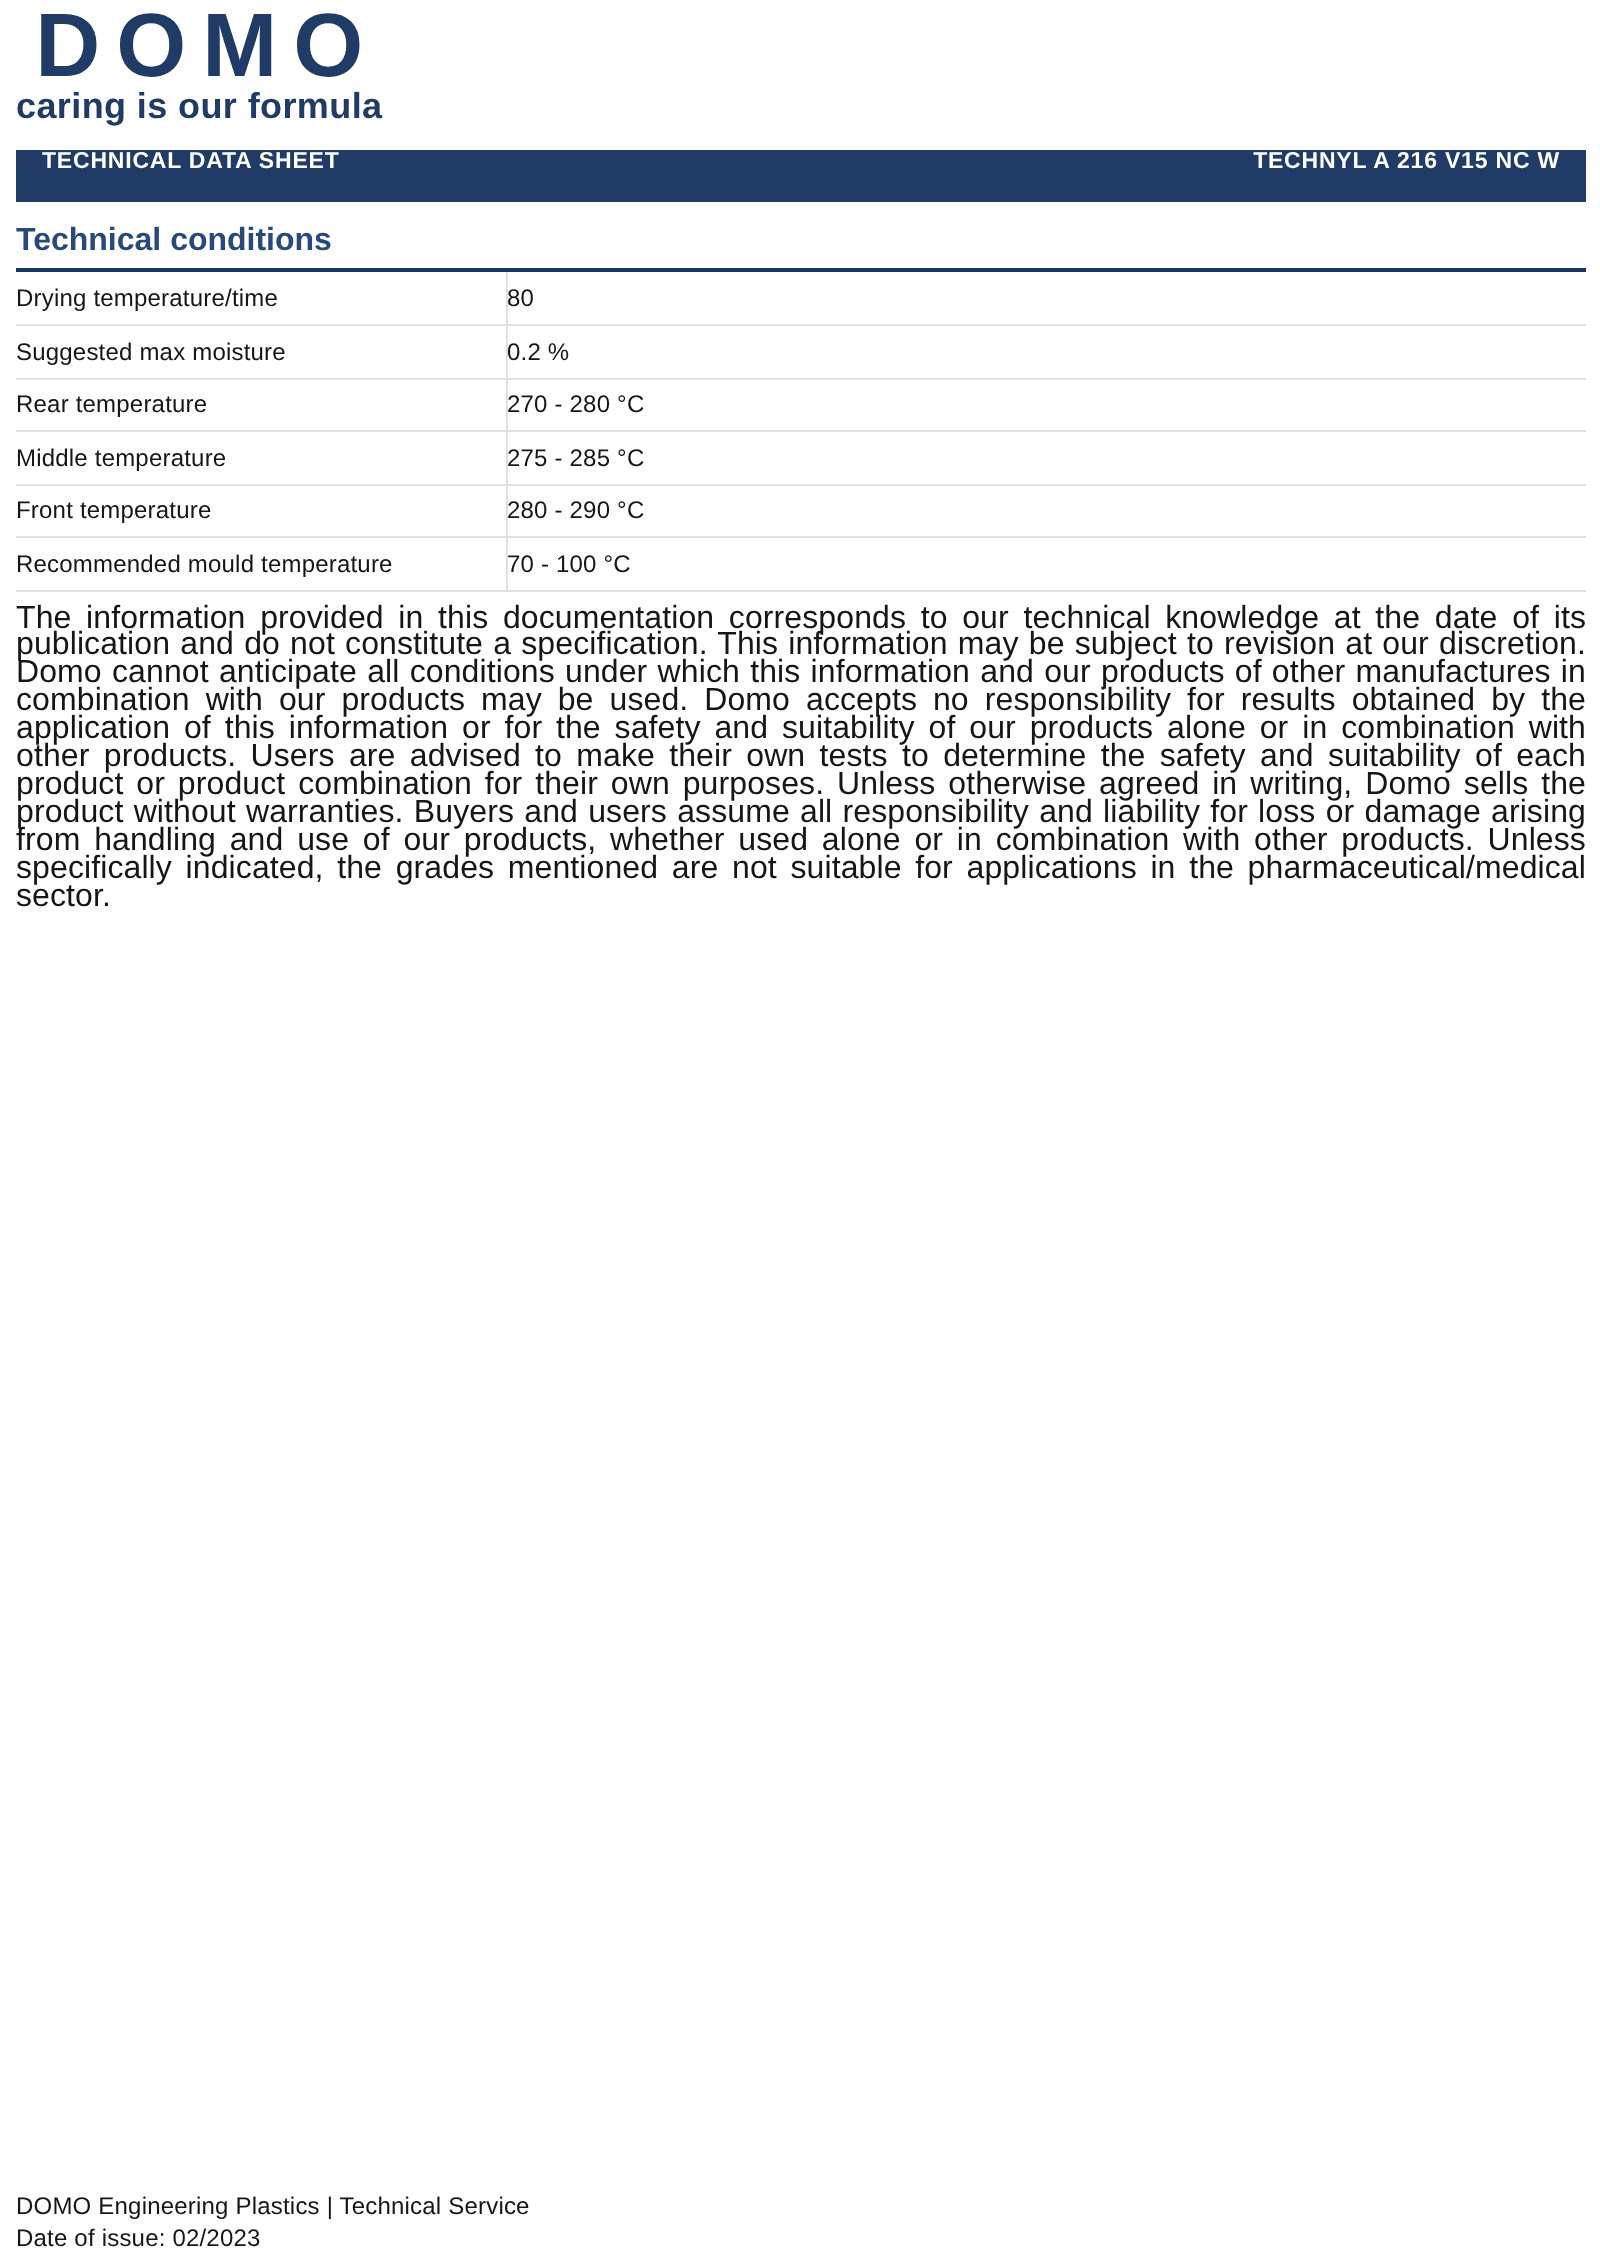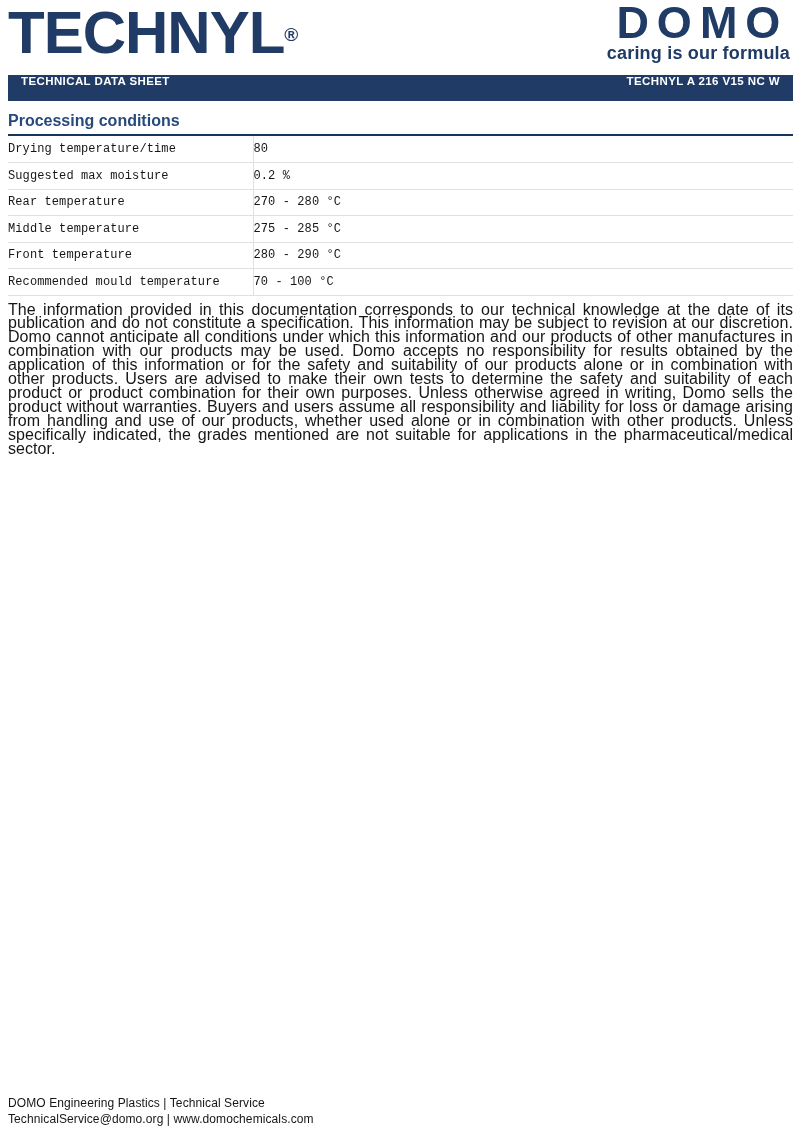--- a/index.html
+++ b/index.html
@@ -63,21 +63,21 @@
     border-bottom:2px solid var(--rule-dark);
   }
 
   
   table.spec{
     width:100%;border-collapse:collapse;font-size:12px;color:var(--ink);
     table-layout:fixed;
   }
   table.spec td{
     height:26.5px;border-bottom:1px solid var(--border-light);
-    padding:0;vertical-align:middle;letter-spacing:0.1px;font-family:Liberation Mono, monospace;
+    padding:0;vertical-align:middle;letter-spacing:0.1px;
   }
   td.cell-label{width:245px;border-right:1px solid var(--border-light);padding-right:6px;}
   td.cell-value{padding-left:8px;margin-left:36px;}
 
   
   .disclaimer-title{margin-top:31px;}
   .disclaimer-body{
     margin-top:7px;font-size:16px;line-height:13.9px;color:var(--ink);
     text-align:justify;letter-spacing:0.05px;word-spacing:0.5px;
   }
@@ -87,35 +87,32 @@
     position:absolute;left:8px;top:1096px;
     font-size:12px;line-height:15.5px;color:var(--ink);letter-spacing:0.1px;
   }
 </style>
 </head>
 <body>
 
 <div class="page">
 
   <div class="masthead">
-    <div class="technyl-logo">
-      <span>TECHNYL</span><span class="reg">®</span>
-    </div>
     <div class="domo-block">
       <div class="domo-word">DOMO</div>
       <div class="domo-tagline">caring is our formula</div>
     </div>
   </div>
 
   <div class="titlebar">
     <span>TECHNICAL DATA SHEET</span>
     <span>TECHNYL A 216 V15 NC W</span>
   </div>
 
-  <div class="section-title processing-title">Processing conditions</div>
+  <div class="section-title processing-title">Technical conditions</div>
 
   <table class="spec">
     <tbody>
       <tr>
         <td class="cell-label">Drying temperature/time</td>
         <td class="cell-value">80</td>
       </tr>
       <tr>
         <td class="cell-label">Suggested max moisture</td>
         <td class="cell-value">0.2 %</td>
@@ -136,18 +133,17 @@
         <td class="cell-label">Recommended mould temperature</td>
         <td class="cell-value">70 - 100 °C</td>
       </tr>
     </tbody>
   </table>
 
   <div class="disclaimer-body">The information provided in this documentation corresponds to our technical knowledge at the date of its publication and do not constitute a specification. This information may be subject to revision at our discretion. Domo cannot anticipate all conditions under which this information and our products of other manufactures in combination with our products may be used. Domo accepts no responsibility for results obtained by the application of this information or for the safety and suitability of our products alone or in combination with other products. Users are advised to make their own tests to determine the safety and suitability of each product or product combination for their own purposes. Unless otherwise agreed in writing, Domo sells the product without warranties. Buyers and users assume all responsibility and liability for loss or damage arising from handling and use of our products, whether used alone or in combination with other products. Unless specifically indicated, the grades mentioned are not suitable for applications in the pharmaceutical/medical sector.</div>
 
   <div class="footer">
     <div>DOMO Engineering Plastics | Technical Service</div>
-    <div>TechnicalService@domo.org | www.domochemicals.com</div>
     <div>Date of issue: 02/2023</div>
     <div>Page 2</div>
   </div>
 
 </div>
 
 </body></html>

